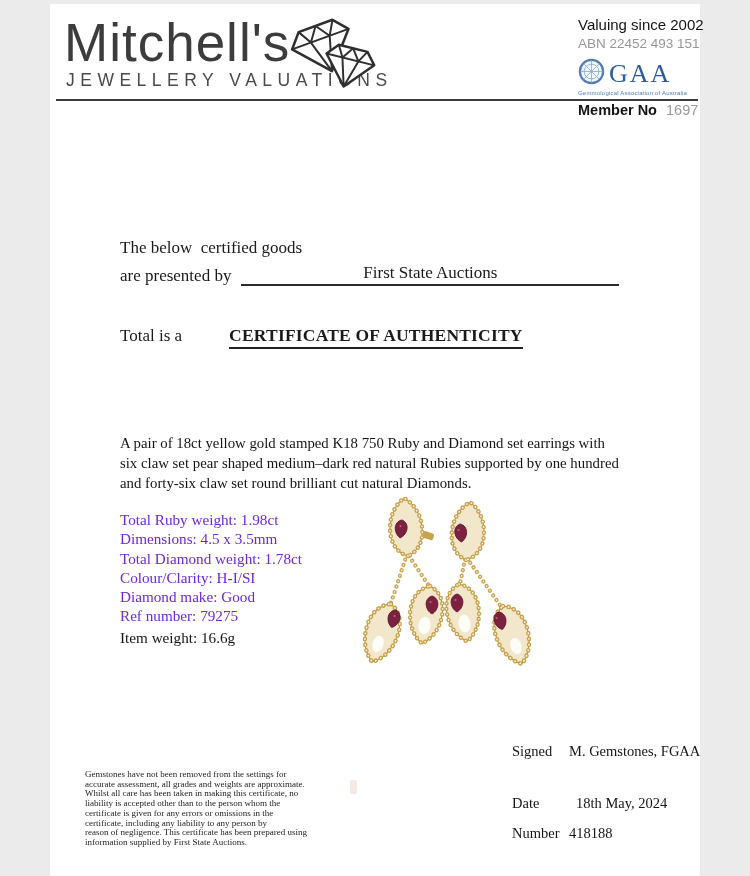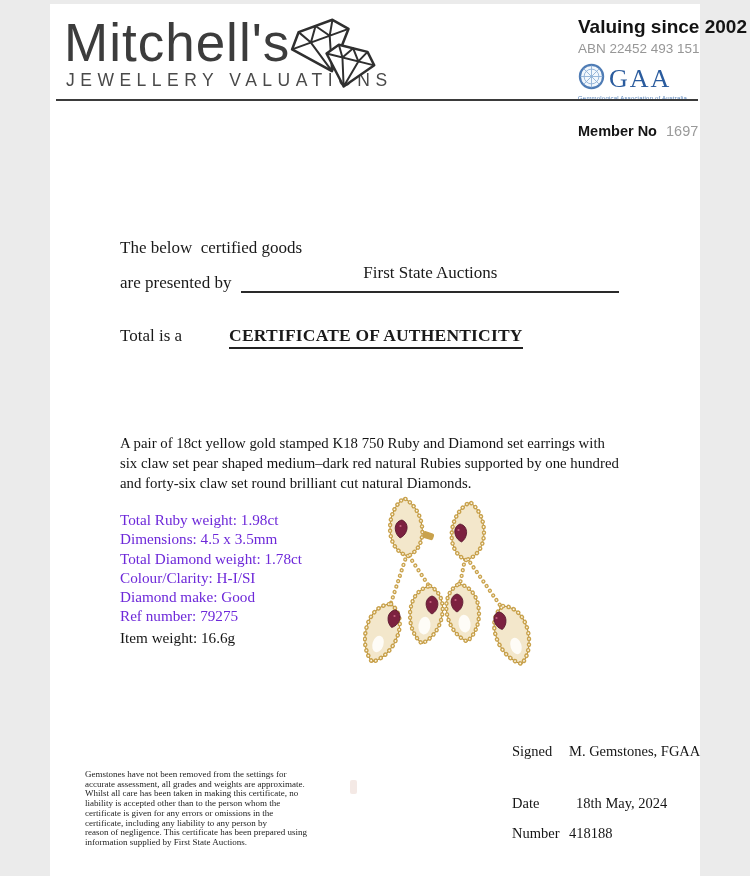--- a/index.html
+++ b/index.html
@@ -8,37 +8,37 @@
   .page{position:absolute;left:50px;top:4px;width:650px;height:876px;background:#ffffff;}
   .abs{position:absolute;}
 
   
   .brand-name{left:14px;top:10px;font-family:"Liberation Sans","DejaVu Sans",sans-serif;
     font-size:53px;font-weight:300;color:#3c3c3c;letter-spacing:1px;line-height:1.1;}
   .brand-sub{left:16px;top:66px;font-family:"Liberation Sans","DejaVu Sans",sans-serif;
     font-size:17.5px;font-weight:400;color:#4a4a4a;letter-spacing:5.5px;white-space:nowrap;}
   .diamonds-icon{left:240px;top:2px;}
   .right-head{left:528px;top:12px;width:135px;font-family:"Liberation Sans","DejaVu Sans",sans-serif;}
-  .valuing{font-size:19px;font-weight:bold;color:#141414;white-space:nowrap;}
+  .valuing{font-size:15px;font-weight:normal;color:#141414;white-space:nowrap;}
   .abn{font-size:13.5px;color:#979797;margin-top:3px;white-space:nowrap;}
   .gaa-row{display:flex;align-items:center;margin-top:7px;}
   .gaa-acronym{font-family:"Liberation Serif","DejaVu Serif",serif;font-size:26px;color:#2b5c9e;
     letter-spacing:2px;margin-left:4px;line-height:1;}
   .gaa-small{font-size:6px;color:#4f7cb5;margin-top:1px;letter-spacing:.2px;white-space:nowrap;}
-  .member{font-size:14.5px;margin-top:22px;white-space:nowrap;}
+  .member{font-size:14.5px;margin-top:6px;white-space:nowrap;}
   .member-label{font-weight:bold;color:#141414;}
   .member-number{color:#9a9a9a;margin-left:5px;}
   .hrule{left:6px;top:95px;width:642px;height:2px;background:#3b3b3b;}
 
   
   .presented{left:70px;top:234px;font-size:17px;color:#1a1a1a;}
   .presented-line1{white-space:pre-wrap;}
   .presented-line2{display:flex;align-items:flex-end;margin-top:5px;}
   .fill-line{width:378px;border-bottom:2px solid #2a2a2a;text-align:center;
-    margin-left:10px;padding-bottom:8px;white-space:nowrap;}
+    margin-left:10px;padding-bottom:1px;white-space:nowrap;}
   .title-row{left:70px;top:321px;font-size:17px;color:#1a1a1a;white-space:nowrap;}
   .cert-heading{margin-left:47px;font-size:17.5px;font-weight:bold;letter-spacing:.2px;
     border-bottom:2.5px solid #222;padding-bottom:2px;color:#1a1a1a;}
   .description{left:70px;top:429px;width:530px;font-size:14.8px;line-height:20px;
     color:#141414;white-space:pre-line;}
   .specs{left:70px;top:506px;font-size:15.2px;line-height:19.3px;color:#6d28d9;white-space:pre-line;}
   .item-weight{left:70px;top:625px;font-size:15.2px;color:#141414;}
 
   
   .disclaimer{left:35px;top:766px;width:285px;font-size:9px;line-height:9.7px;

